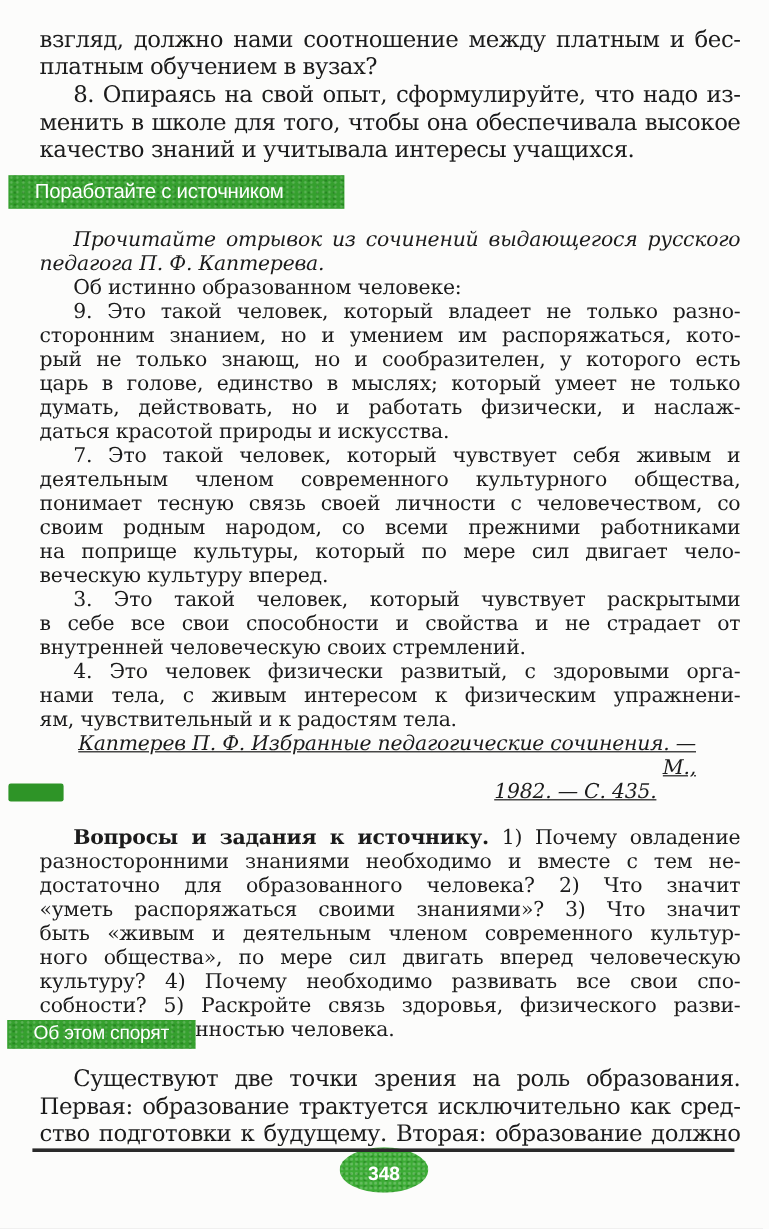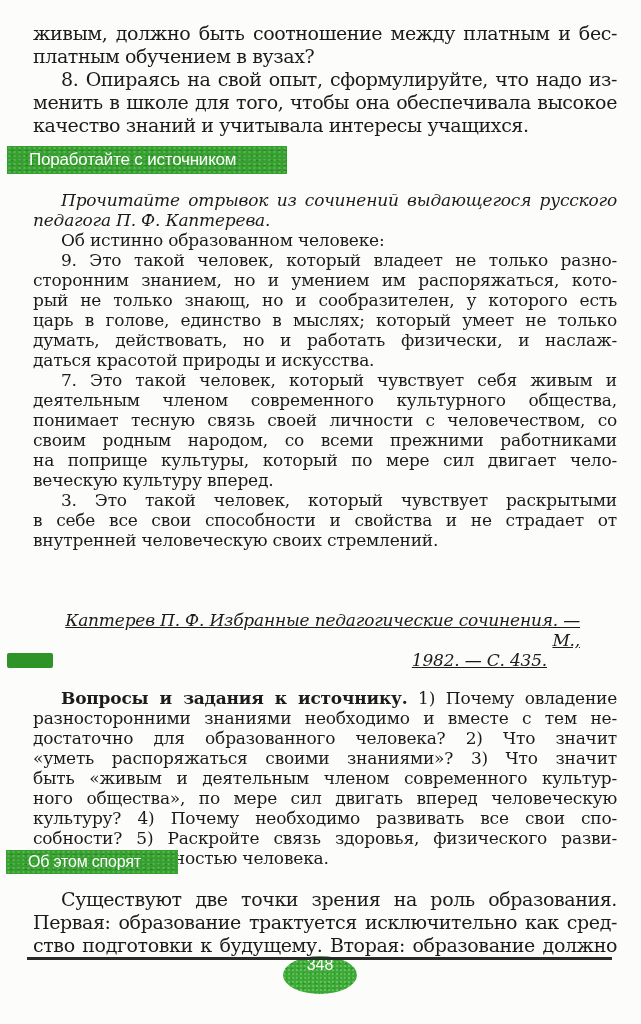--- a/index.html
+++ b/index.html
@@ -36,21 +36,21 @@
     background-image:
       radial-gradient(rgba(255,255,255,.20) 1px, transparent 1.4px),
       radial-gradient(rgba(0,70,0,.28) 1px, transparent 1.4px);
     background-size:5px 4px,7px 5px;
     background-position:0 0,2px 2px;
     color:#fff;
     font-family:"Liberation Sans","DejaVu Sans",sans-serif;
     letter-spacing:-0.2px;
   }
   .banner-1{left:7px;top:146px;width:280px;height:28px;font-size:17px;}
-  .banner-2{left:6px;top:850px;width:172px;height:24px;font-size:16px;}
+  .banner-2{left:6px;top:850px;width:157px;height:24px;font-size:16px;}
   .citation{position:absolute;left:33px;top:610px;width:584px;}
   .cit-line{text-align:right;font-style:italic;font-size:17px;line-height:20px;letter-spacing:-0.2px;text-decoration:underline;}
   .cit-line.l1{padding-right:37px;}
   .cit-line.l2{padding-right:70px;}
   .qbullet{
     position:absolute;left:7px;top:653px;width:46px;height:15px;
     background:var(--bullet-green);border-radius:2px;
   }
   .qfirst{text-indent:28px;}
   .qfirst .qlabel{font-weight:bold;}
@@ -59,35 +59,35 @@
     background:var(--rule);z-index:3;
   }
   .page-badge{
     position:absolute;left:283px;top:956px;width:74px;height:38px;
     border-radius:50%;
     background-color:var(--circle-green);
     background-image:
       radial-gradient(rgba(255,255,255,.22) 1px, transparent 1.4px),
       radial-gradient(rgba(0,80,0,.30) 1px, transparent 1.4px);
     background-size:4px 4px,6px 5px;
-    display:flex;align-items:flex-start;justify-content:center;
+    display:flex;align-items:flex-end;justify-content:center;
     z-index:2;
     color:#fff;
     font-family:"Liberation Sans","DejaVu Sans",sans-serif;
-    font-weight:normal;font-size:16px;
+    font-weight:bold;font-size:16px;
     padding-bottom:6px;box-sizing:border-box;
   }
 </style>
 </head>
 <body>
 
 <div class="page">
 
   <div class="block size-a par" style="top:22px">
-      <div class="tline">живым, должно быть соотношение между платным и бес-</div>
+      <div class="tline">взгляд, должно нами соотношение между платным и бес-</div>
       <div class="tline last">платным обучением в вузах?</div>
     </div>
 
   <div class="block size-a par indent" style="top:68px">
       <div class="tline">8. Опираясь на свой опыт, сформулируйте, что надо из-</div>
       <div class="tline">менить в школе для того, чтобы она обеспечивала высокое</div>
       <div class="tline last">качество знаний и учитывала интересы учащихся.</div>
     </div>
 
   <div class="banner banner-1">
@@ -116,20 +116,25 @@
       <div class="tline">деятельным членом современного культурного общества,</div>
       <div class="tline">понимает тесную связь своей личности с человечеством, со</div>
       <div class="tline">своим родным народом, со всеми прежними работниками</div>
       <div class="tline">на поприще культуры, который по мере сил двигает чело-</div>
       <div class="tline last">веческую культуру вперед.</div>
     </div>
   <div class="block size-b par indent" style="top:490px">
       <div class="tline">3. Это такой человек, который чувствует раскрытыми</div>
       <div class="tline">в себе все свои способности и свойства и не страдает от</div>
       <div class="tline last">внутренней человеческую своих стремлений.</div>
+    </div>
+  <div class="block size-b par indent" style="top:550px">
+      <div class="tline">4. Это человек физически развитый, с здоровыми орга-</div>
+      <div class="tline">нами тела, с живым интересом к физическим упражнени-</div>
+      <div class="tline last">ям, чувствительный и к радостям тела.</div>
     </div>
 
   <div class="citation">
     <div class="cit-line l1">Каптерев П. Ф. Избранные педагогические сочинения. — М.,</div>
     <div class="cit-line l2">1982. — С. 435.</div>
   </div>
 
   <div class="qbullet"></div>
 
   <div class="block size-b" style="top:688px">

